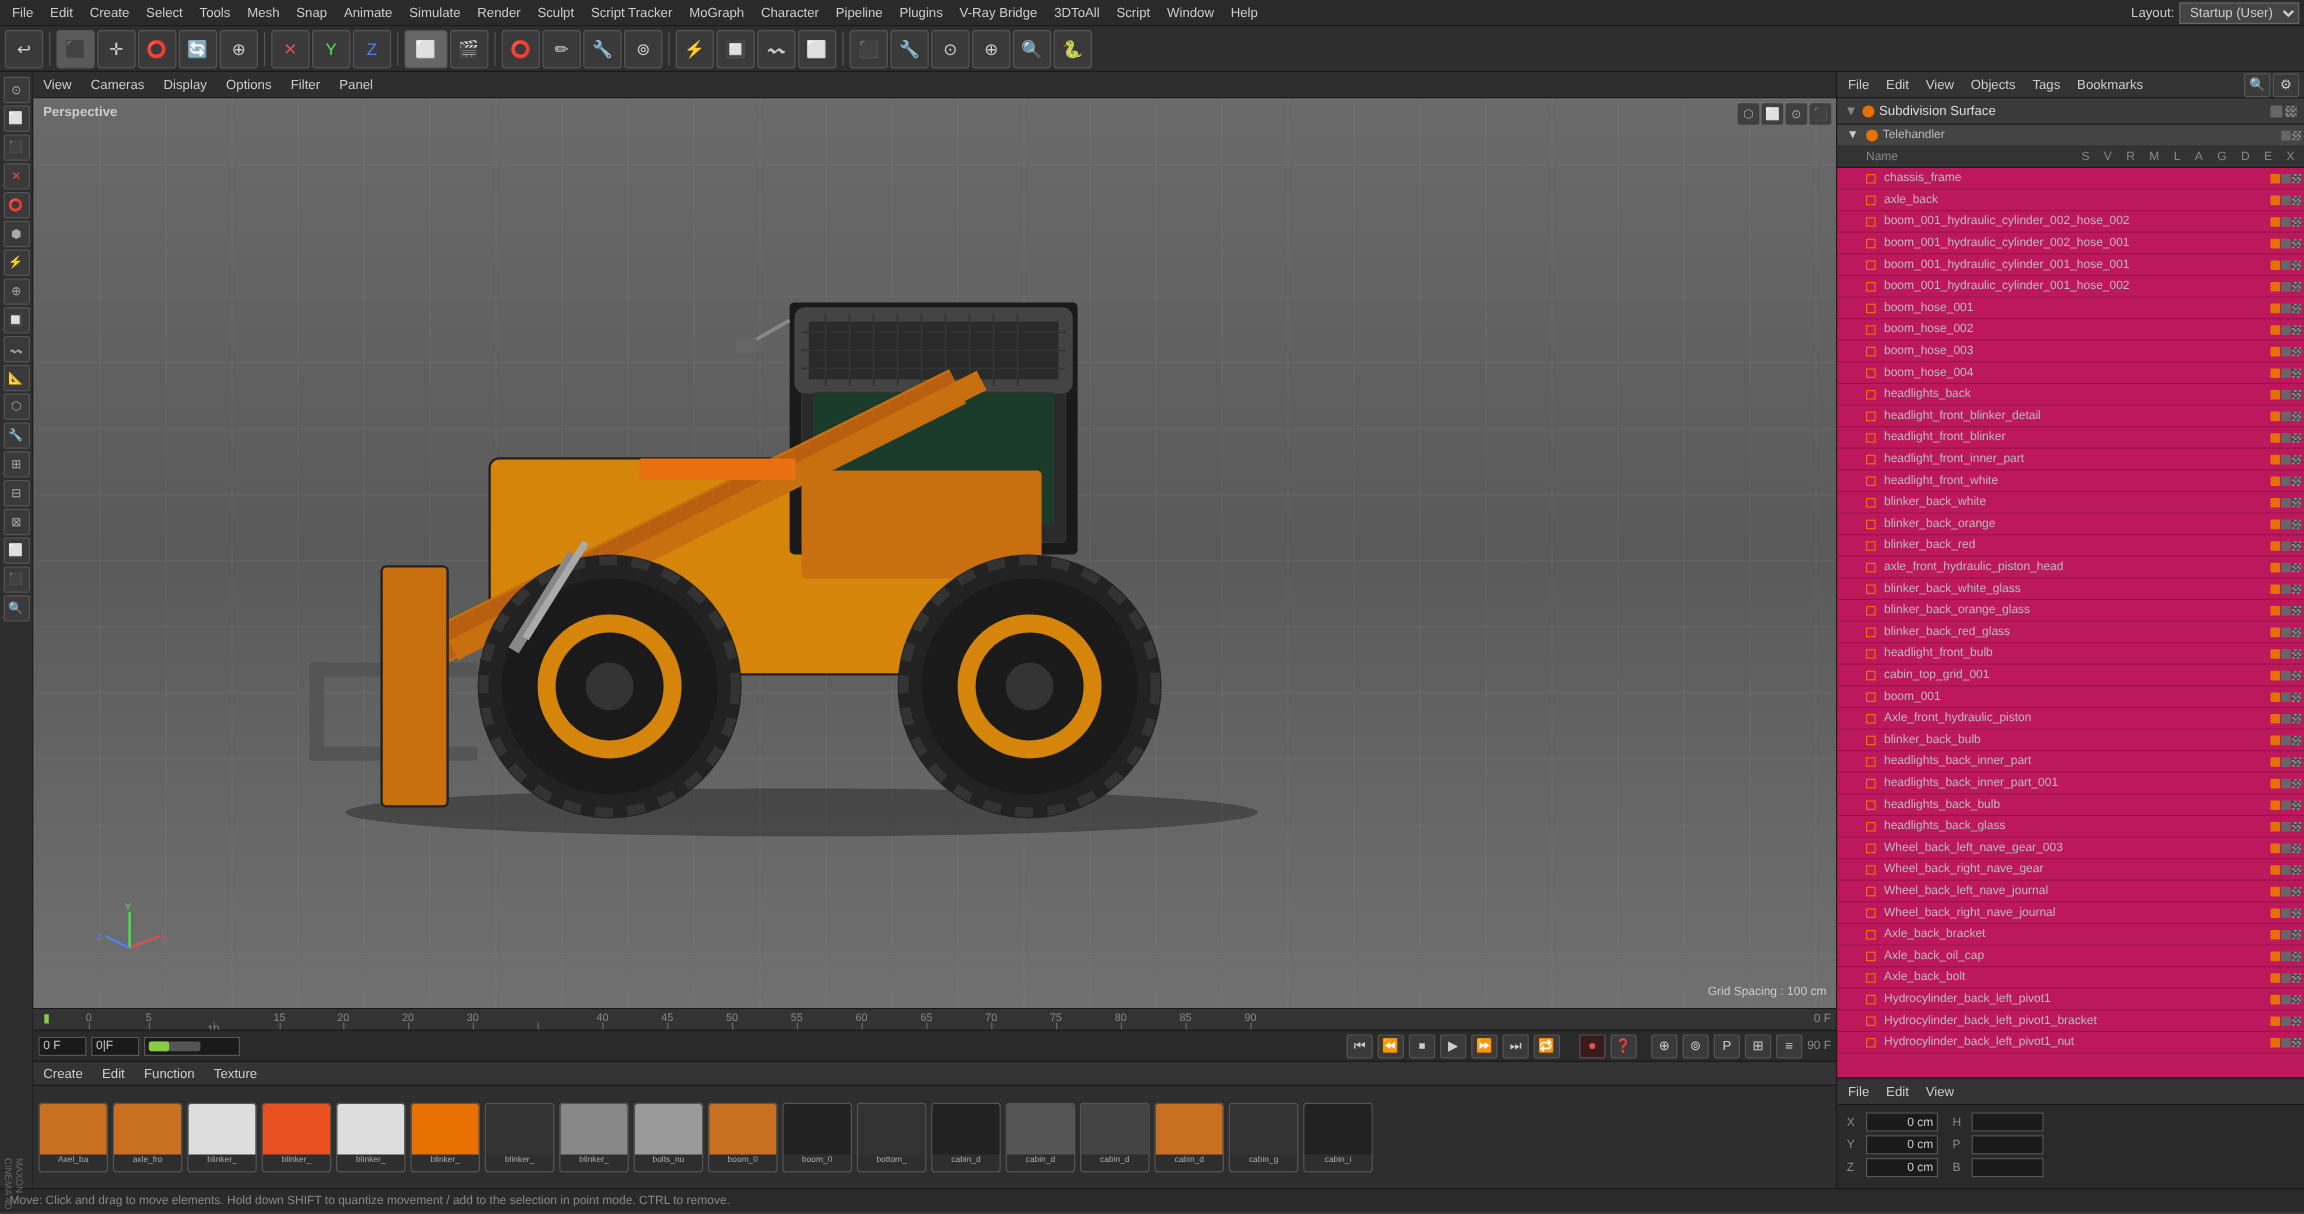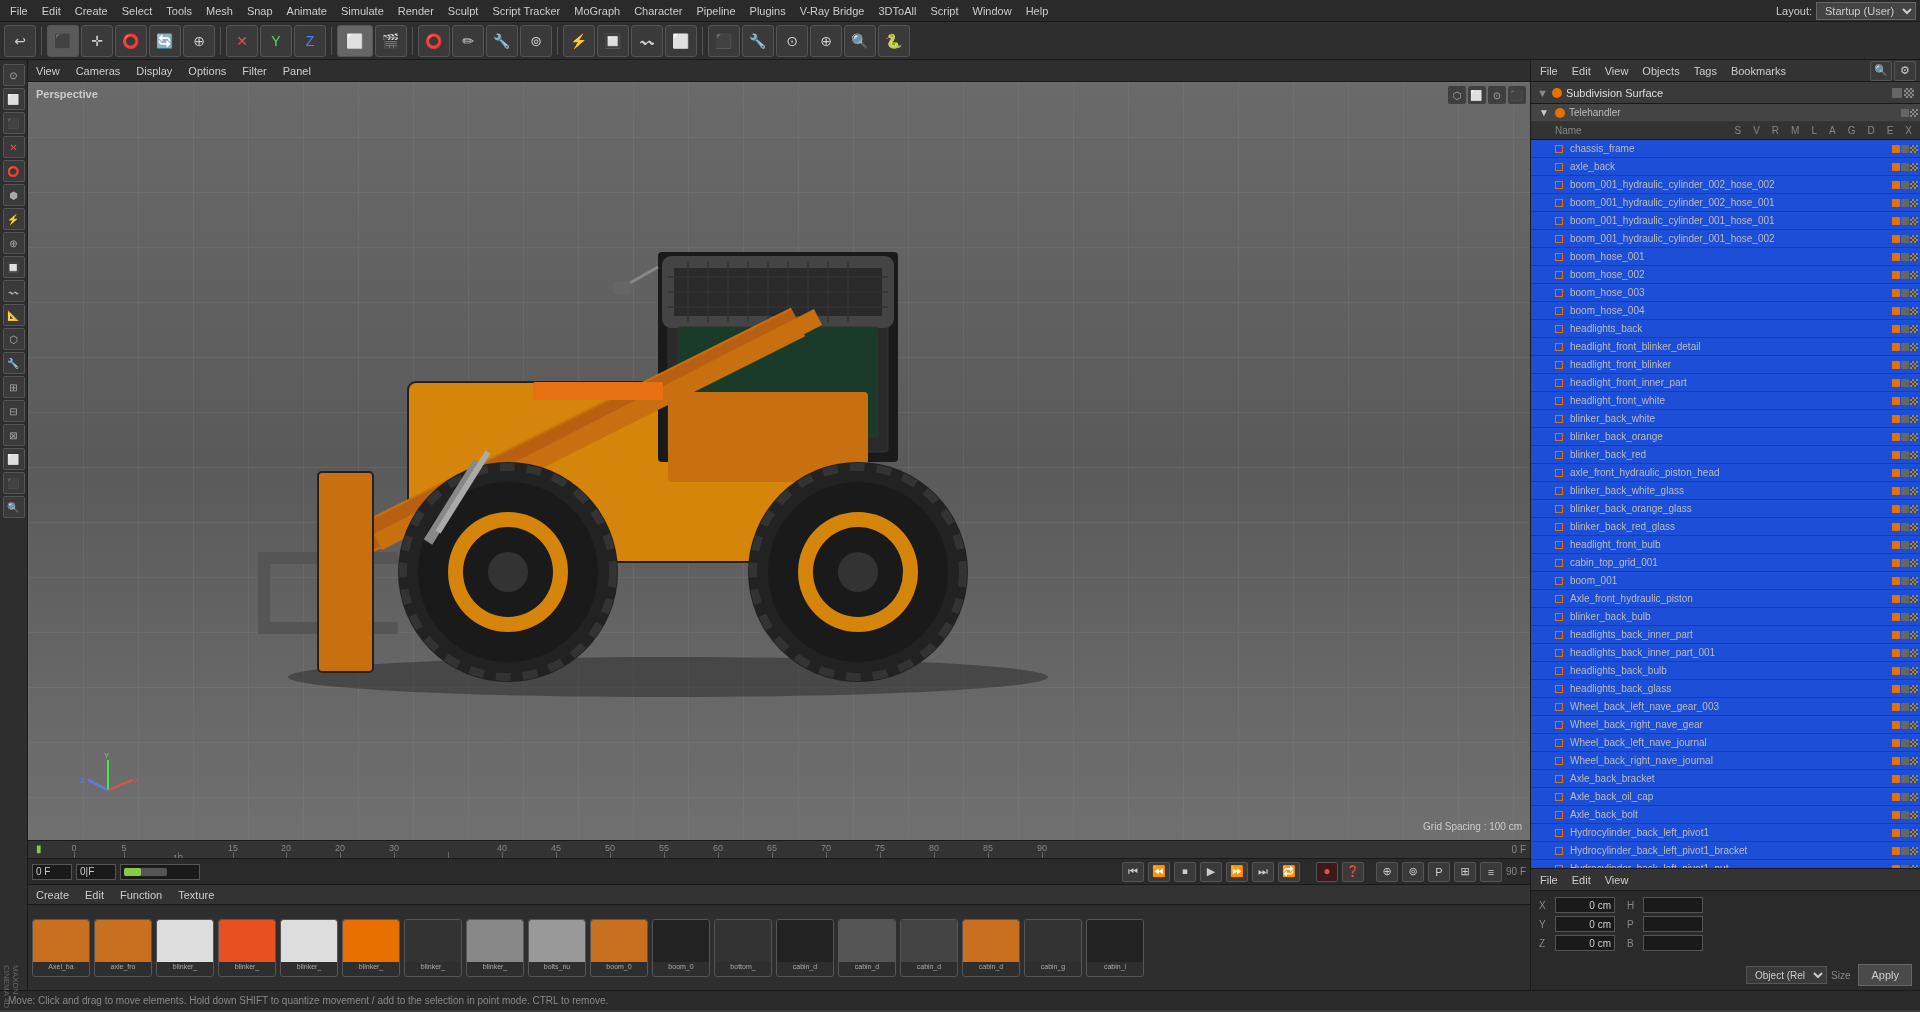--- a/index.html
+++ b/index.html
@@ -133,21 +133,21 @@
       background: #333; border-bottom: 1px solid #1a1a1a; padding: 0 4px; gap: 4px; font-size: 11px;
     }
     #right-panel-header .rph-menu { cursor: pointer; padding: 2px 5px; }
     #subdivision-header {
       display: flex; align-items: center; height: 22px;
       background: #3a3a3a; border-bottom: 1px solid #1a1a1a; padding: 0 6px;
       gap: 4px; font-size: 11px; color: #ddd;
     }
     .orange-dot { width: 10px; height: 10px; background: #e87000; border-radius: 50%; flex-shrink: 0; }
     #object-tree {
-      flex: 1; overflow-y: auto; background: #1d4ed8;
+      flex: 1; overflow-y: auto; background: #be185d;
       scrollbar-width: thin; scrollbar-color: #555 #2a2a2a;
     }
     .tree-item {
       display: flex; align-items: center; height: 18px;
       padding-left: 24px; gap: 4px; cursor: pointer;
       border-bottom: 1px solid rgba(0,0,0,0.2); font-size: 10px; color: #bbb;
     }
     .tree-name { flex: 1; overflow: hidden; white-space: nowrap; text-overflow: ellipsis; }
     .tree-dots {
       display: flex; gap: 1px; align-items: center; margin-left: auto; padding-right: 2px;
@@ -1007,26 +1007,19 @@
           <span class="coord-letter">P</span>
           <input type="text" class="coord-field" value="" style="">
         </div>
         <div class="coord-row">
           <span class="coord-label">Z</span>
           <input type="text" class="coord-field" value="0 cm" style="">
           <span class="coord-letter">B</span>
           <input type="text" class="coord-field" value="" style="">
         </div>
       </div>
-      <div id="apply-btn-area">
-        <select class="coord-mode-select">
-          <option>Object (Rel</option>
-        </select>
-        <span class="size-label">Size</span>
-        <button class="apply-btn">Apply</button>
-      </div>
     </div>
   </div>
 </div>
 
 <div id="status-bar-bottom">
   <span>Move: Click and drag to move elements. Hold down SHIFT to quantize movement / add to the selection in point mode. CTRL to remove.</span>
 </div>
 
 </body></html>

